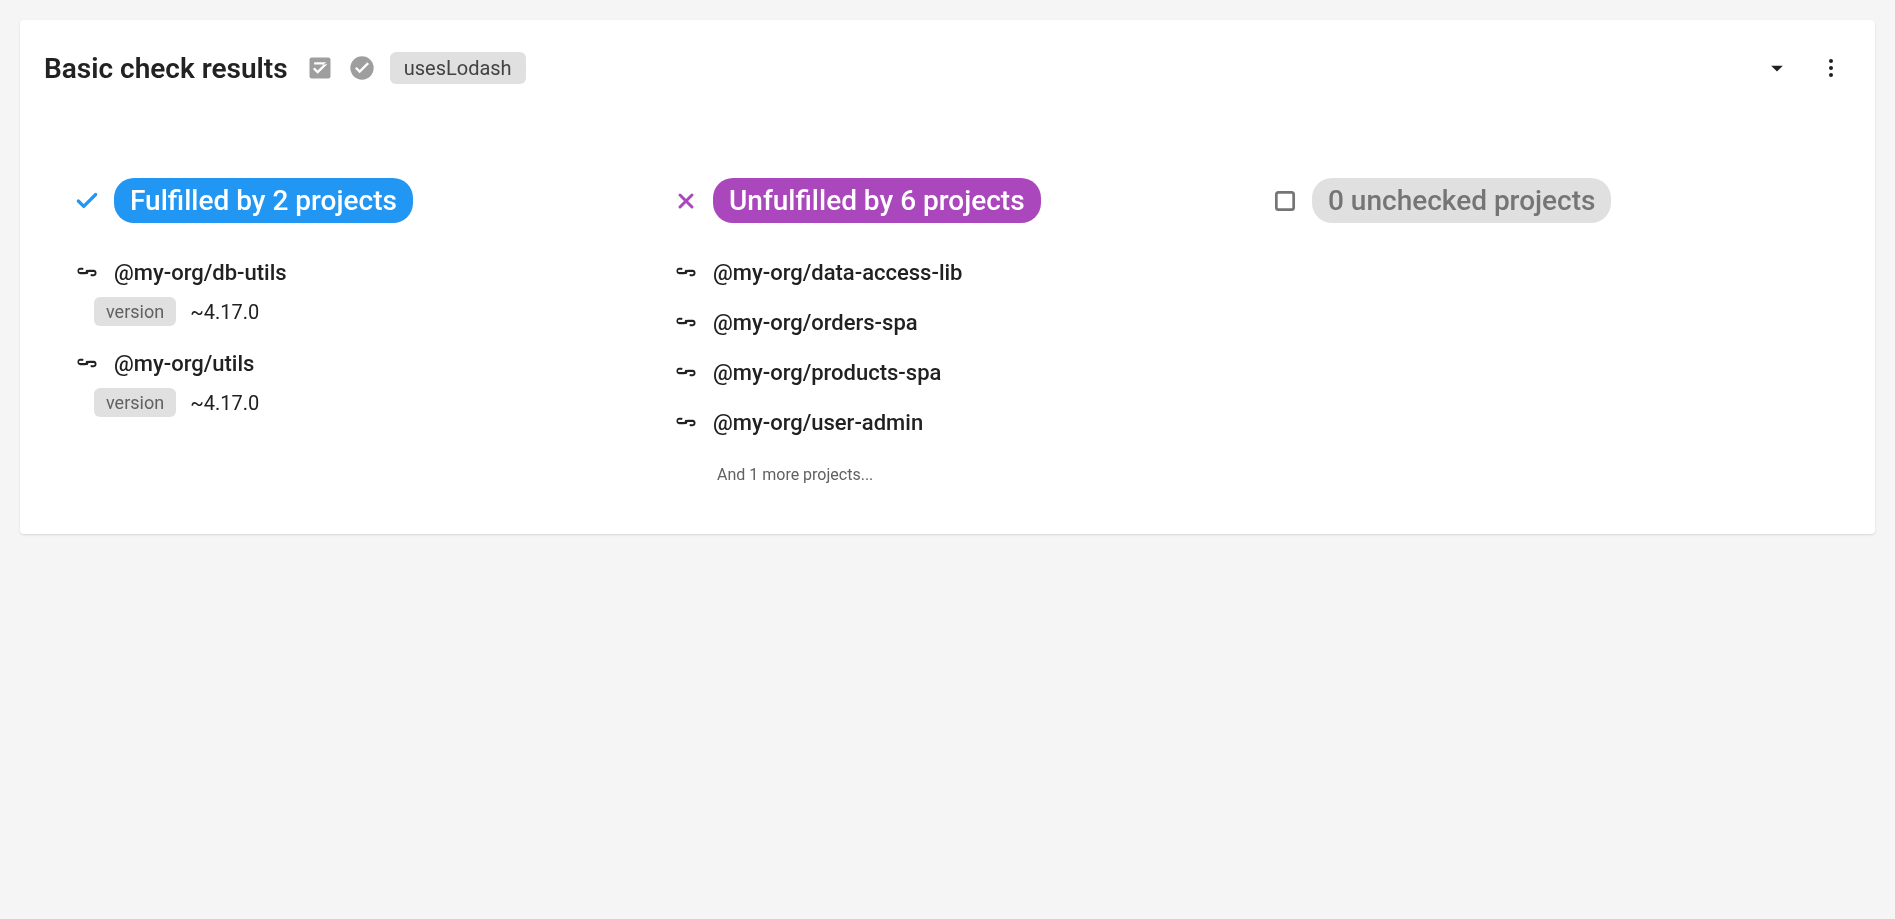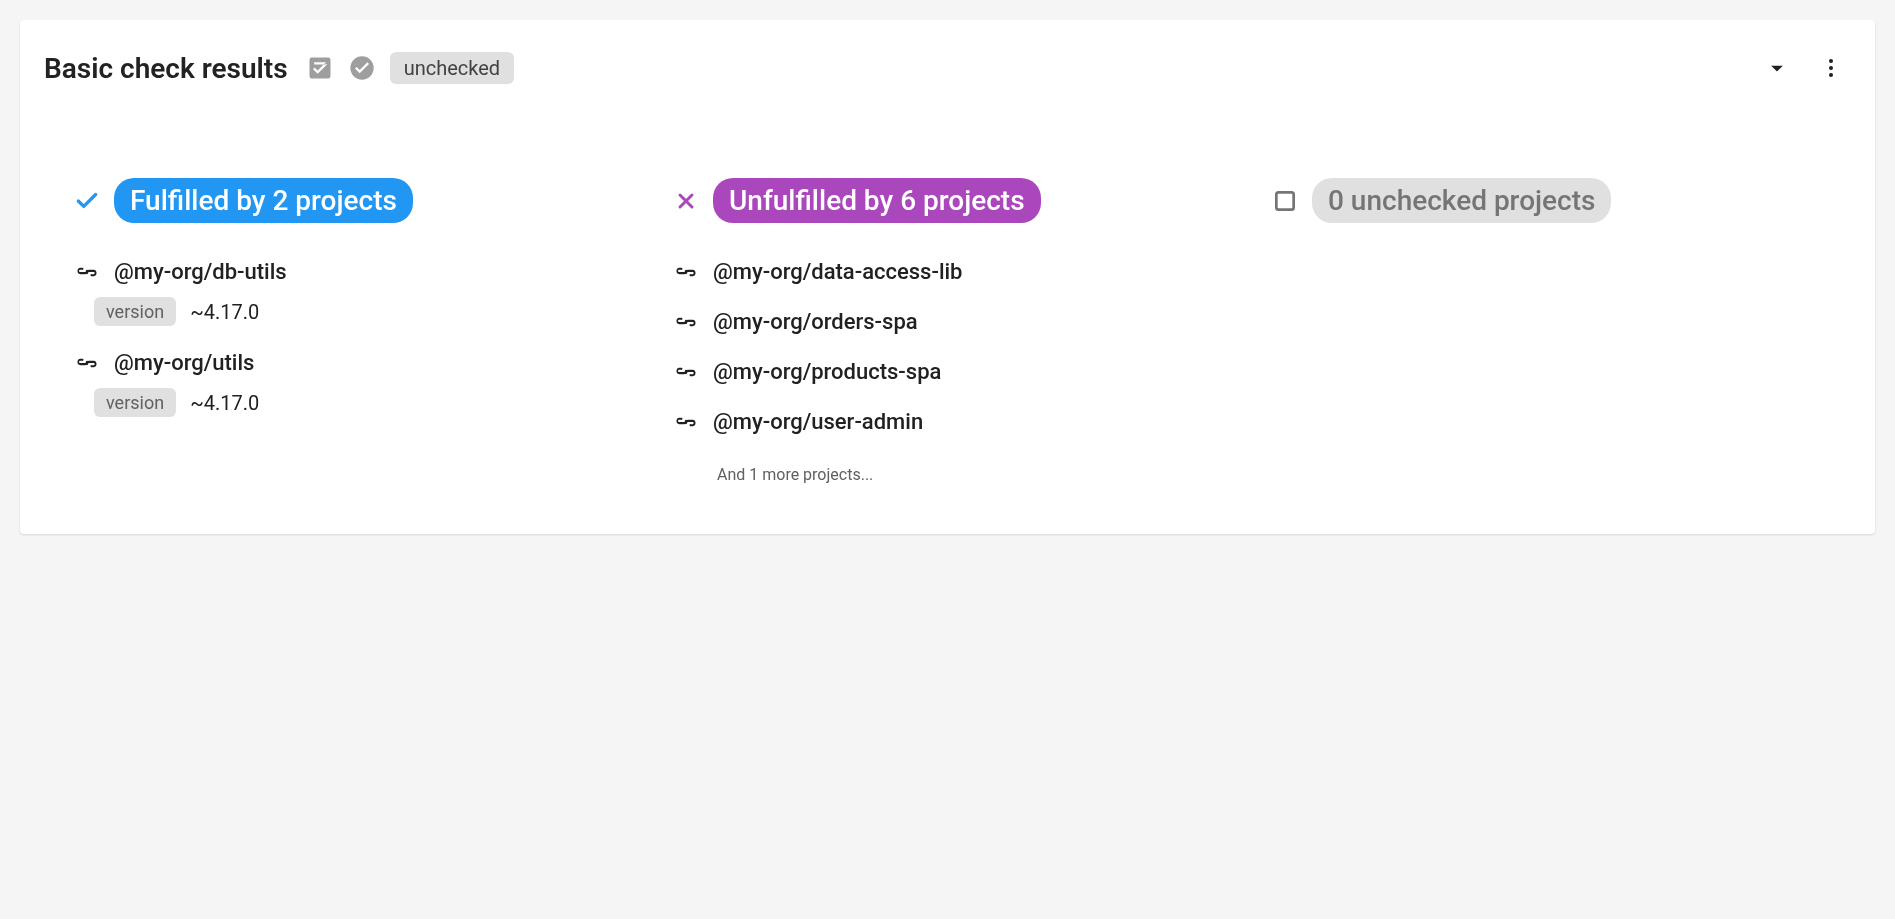--- a/index.html
+++ b/index.html
@@ -91,20 +91,21 @@
     font-weight: 500;
     padding: 6px 16px;
     border-radius: 20px;
     color: #fff;
   }
   .badge-blue   { background: #2196f3; }
   .badge-purple { background: #ab47bc; }
   .badge-grey   { background: #e0e0e0; color: #757575; }
   .project {
     display: flex;
+    align-items: center;
     gap: 14px;
     margin-top: 24px;
   }
   .link-icon {
     width: 26px;
     height: 26px;
     display: inline-flex;
     color: #212121;
   }
   .project-name {
@@ -154,21 +155,21 @@
           </svg>
       </span>
 
       <span class="header-icon">
         <svg viewBox="0 0 24 24" width="28" height="28">
             <circle cx="12" cy="12" r="10" fill="currentColor"></circle>
             <path fill="#fff" d="m10 16.5-4-4 1.4-1.4 2.6 2.6 6.6-6.6L18 8.5z"></path>
           </svg>
       </span>
 
-      <span class="tag">unchecked</span>
+      <span class="tag">usesLodash</span>
 
       <span class="header-spacer"></span>
 
       <button class="icon-btn">
         <span>
           <svg viewBox="0 0 24 24" width="28" height="28">
               <path fill="currentColor" d="M7 10l5 5 5-5z"></path>
             </svg>
         </span>
       </button>

